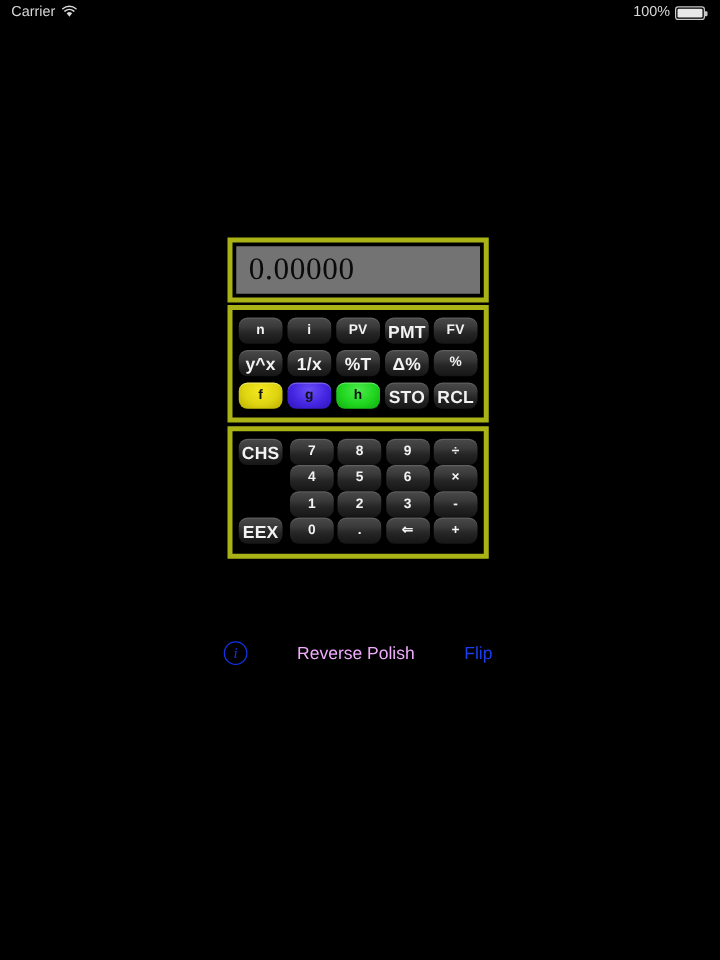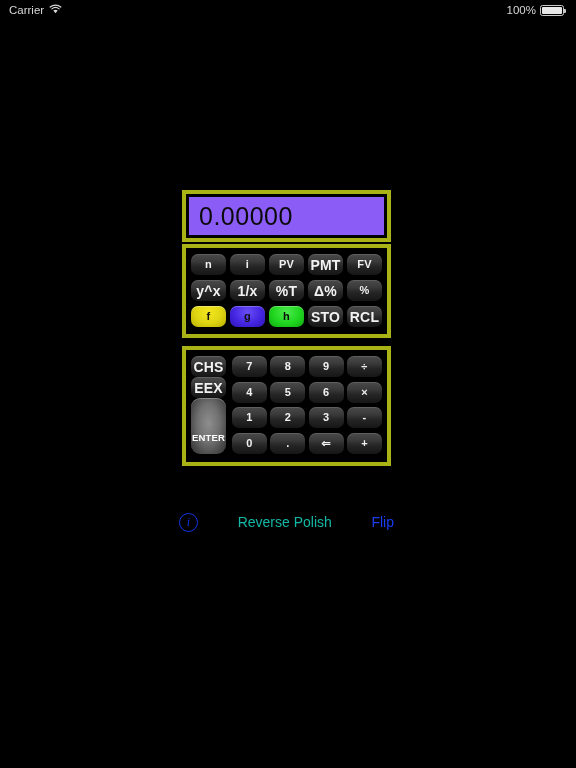--- a/index.html
+++ b/index.html
@@ -93,37 +93,37 @@
   }
 
   
   .display-panel {
     height: 52px;
     padding: 3px;
   }
   .display {
     width: 100%;
     height: 100%;
-    background: #8b5cf6;
+    background: #737373;
     box-sizing: border-box;
     display: flex;
     align-items: center;
     padding-left: 10px;
     color: #0a0a0a;
     font-size: 25px;
     letter-spacing: 0.5px;
-    font-family: Liberation Sans, sans-serif;
+    font-family: Liberation Serif, serif;
   }
 
   .fn-panel {
     margin-top: 2px;
     padding: 6px 5px 7px 5px;
   }
   .num-panel {
-    margin-top: 8px;
+    margin-top: 3px;
     padding: 6px 5px 8px 5px;
   }
 
   .row {
     display: flex;
     justify-content: space-between;
     margin-bottom: 5px;
   }
   .row:last-child { margin-bottom: 0; }
 
@@ -218,21 +218,21 @@
     font-family: "Liberation Serif", serif;
     display: flex;
     align-items: center;
     justify-content: center;
     box-sizing: border-box;
     margin-left: 3px;
   }
   .mode-label {
     flex: 1;
     text-align: center;
-    color: #14b8a6;
+    color: #f0abfc;
     font-size: 14px;
   }
   .flip-btn {
     color: #1a3df0;
     font-size: 14px;
     margin-right: 4px;
   }
 </style>
 </head>
 <body>
@@ -290,21 +290,20 @@
     </div>
 
   </div>
 
   <div class="panel num-panel">
     <div class="numgrid">
 
       <div class="enter-col">
         <div class="key small">CHS</div>
         <div class="key small">EEX</div>
-        <div class="key enter">ENTER</div>
       </div>
 
       <div class="rightgrid">
         <div class="nrow">
           <div class="key">7</div>
           <div class="key">8</div>
           <div class="key">9</div>
           <div class="key">÷</div>
         </div>
         <div class="nrow">

